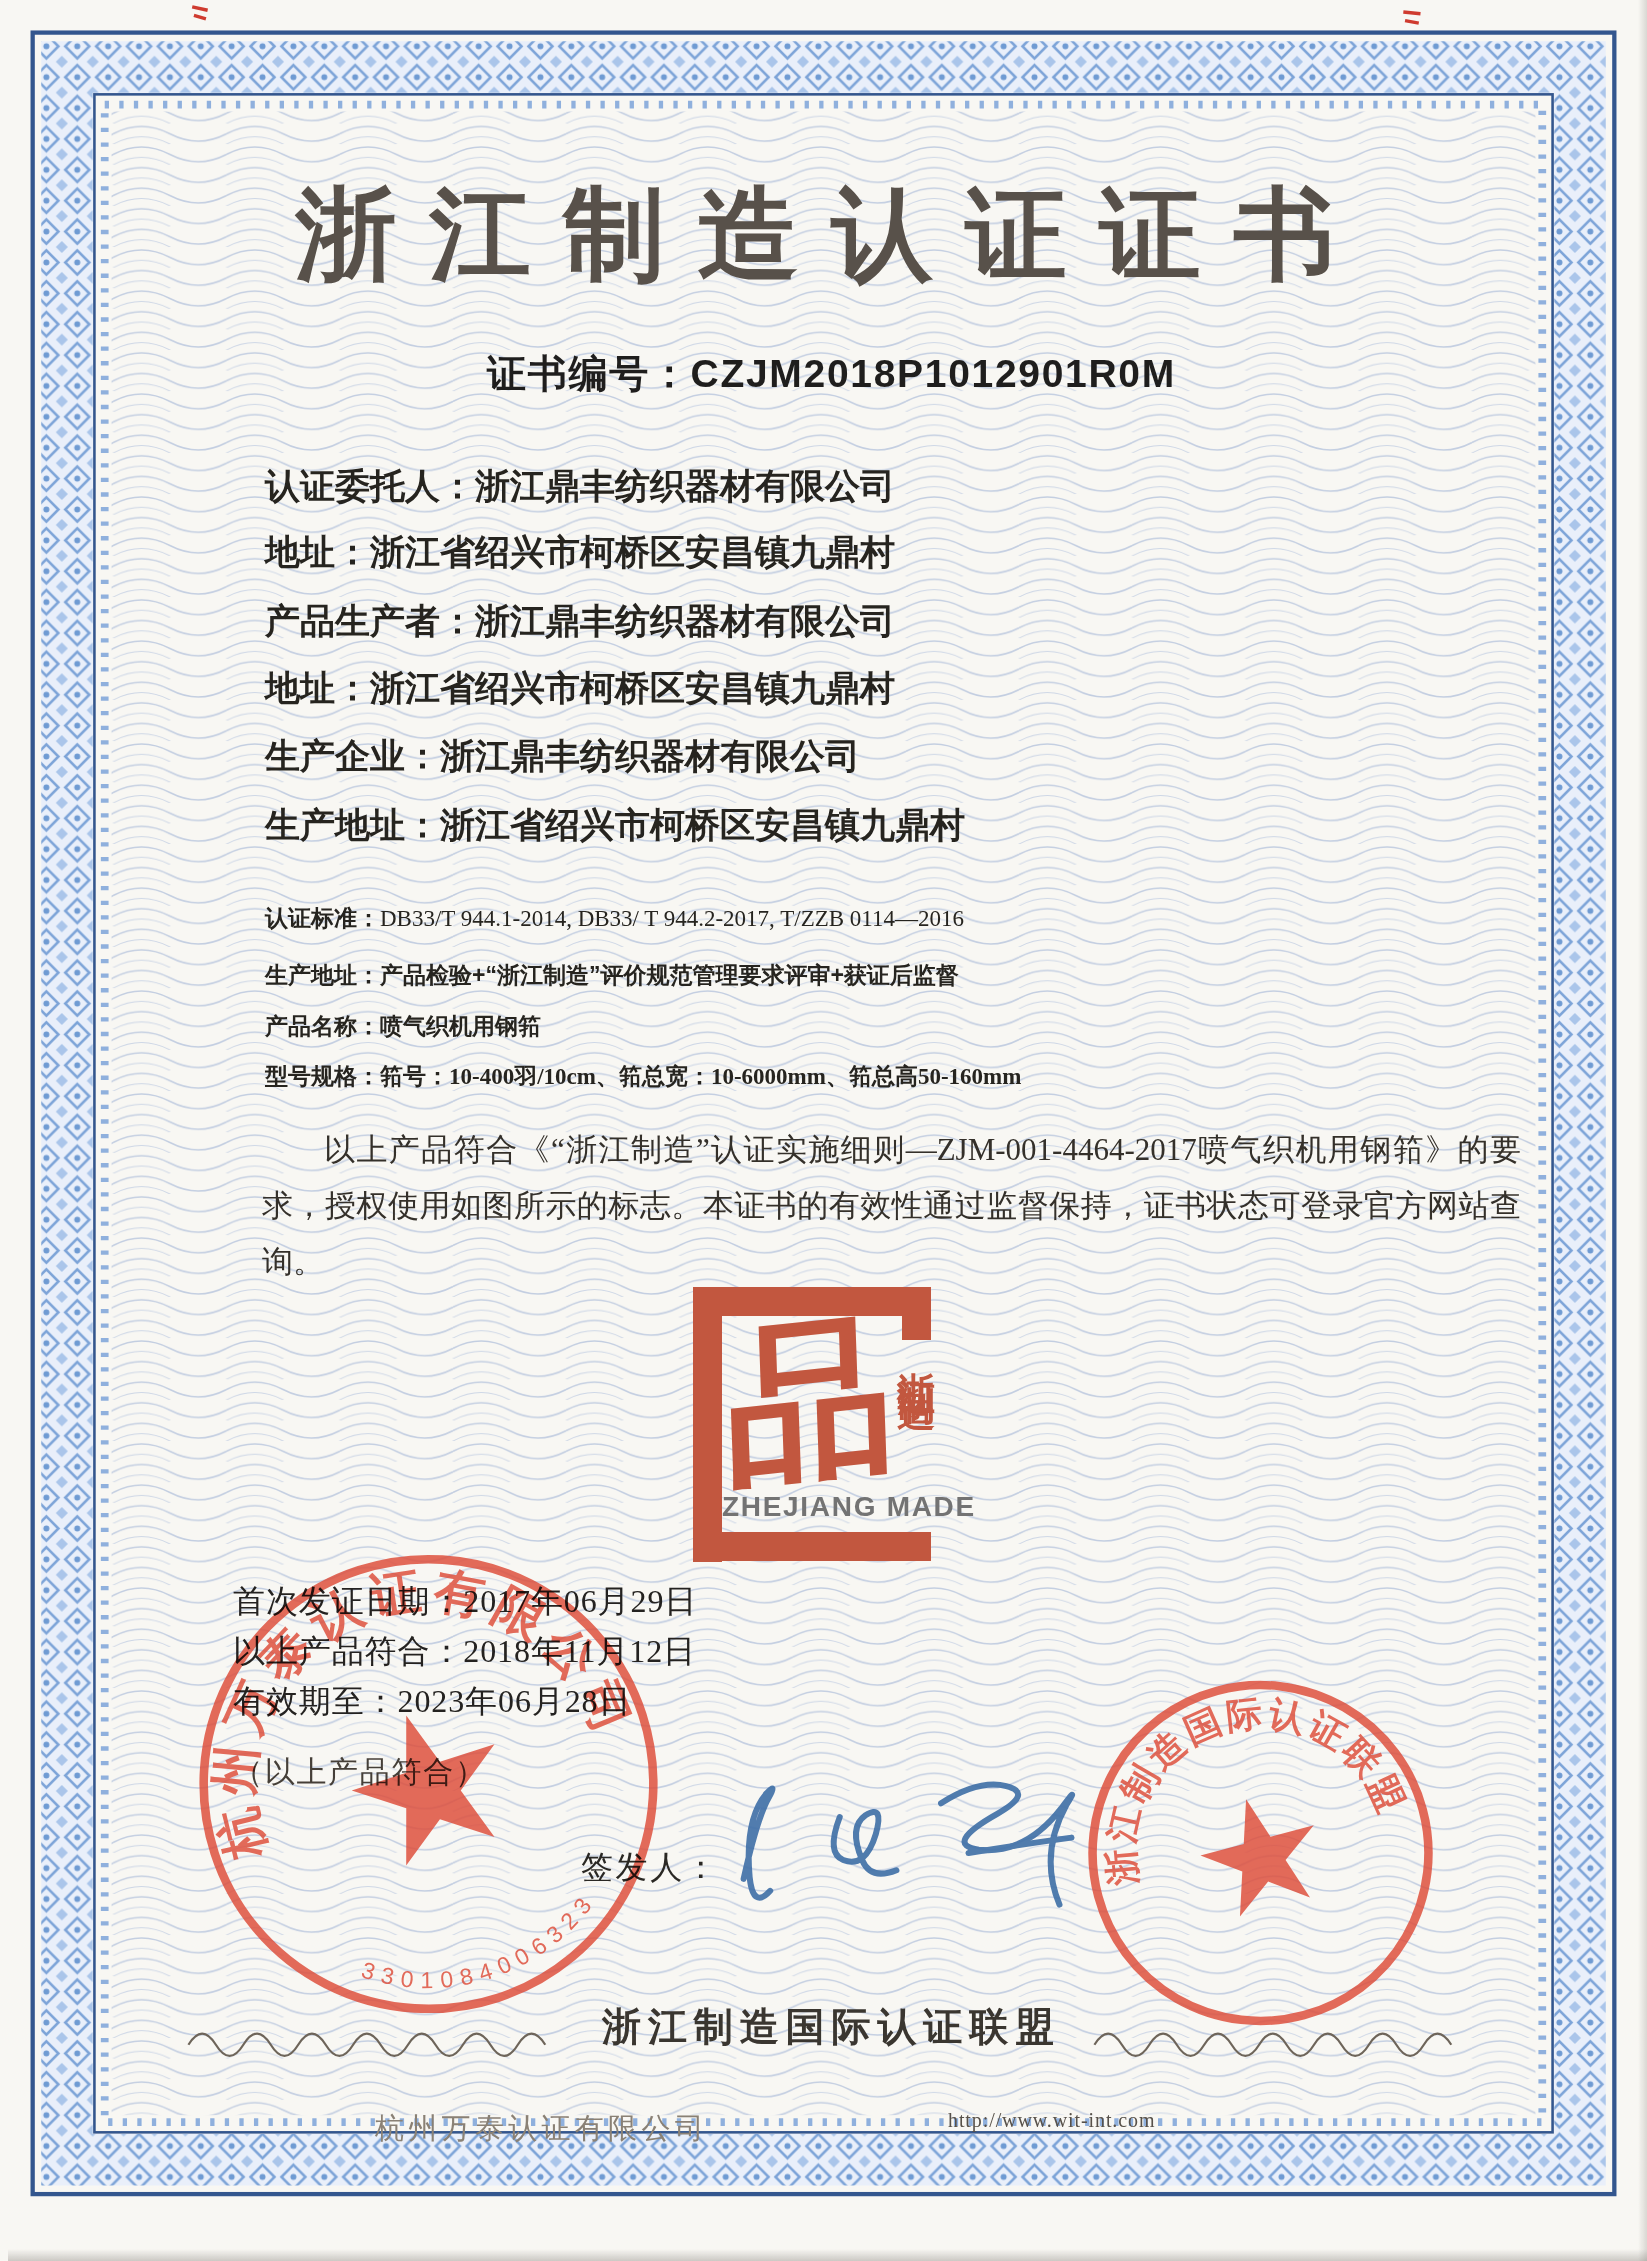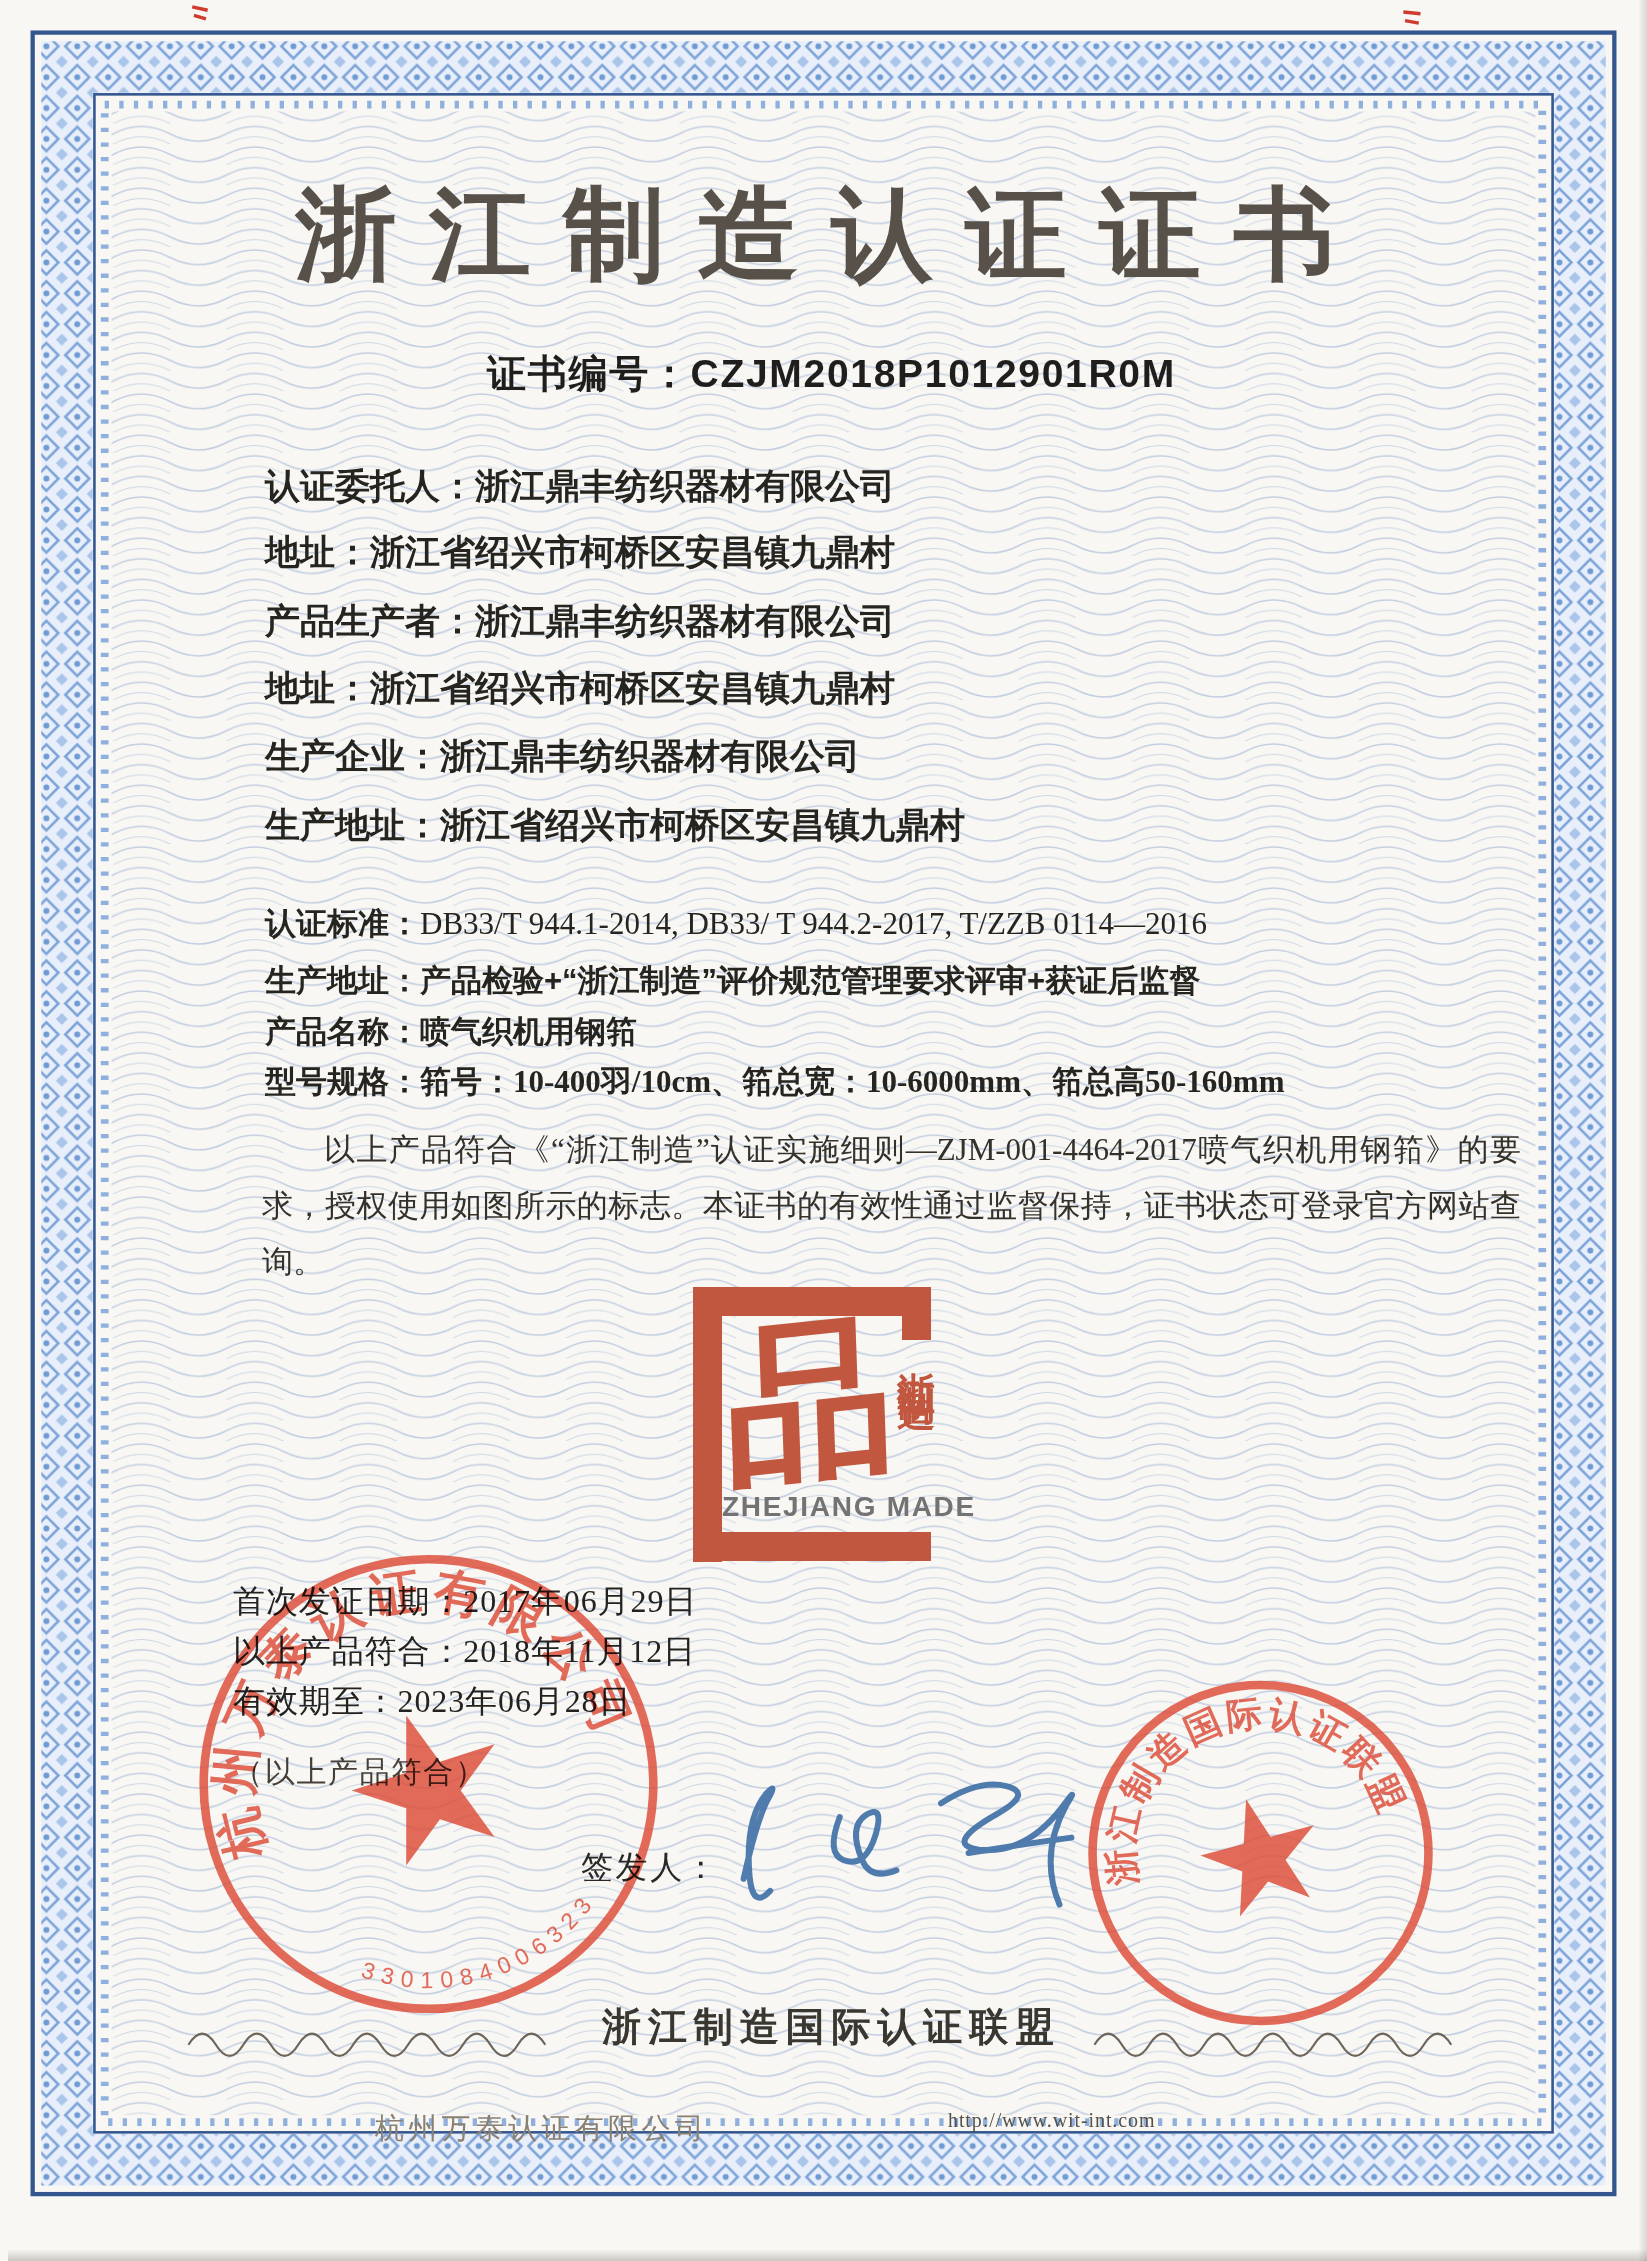--- a/index.html
+++ b/index.html
@@ -17,21 +17,21 @@
     font-size:101px;font-weight:bold;color:#58514a;
     letter-spacing:33px;white-space:nowrap;
   }
   .certno{
     left:0;top:347px;width:100%;text-align:center;
     font-family:Liberation Sans, sans-serif;
     font-size:39px;font-weight:bold;color:#1f1e1d;letter-spacing:1.7px;
   }
   .field-row{left:257px;white-space:nowrap;font-size:35px;font-weight:bold;
     font-family:Liberation Mono, monospace;color:#26241f;}
-  .spec-row{left:257px;white-space:nowrap;font-size:31px;color:#26241f;
+  .spec-row{left:257px;white-space:nowrap;font-size:23px;color:#26241f;
     font-family:"Liberation Sans", sans-serif;font-weight:bold;}
   .spec-row .serif-val{font-family:"Liberation Serif", serif;font-weight:normal;}
   .statement{
     left:254px;top:1122px;width:1259px;
     font-size:31px;line-height:56px;text-align:justify;text-indent:62px;
     color:#34302a;
   }
   .dates-row{left:225px;white-space:nowrap;font-size:32px;color:#242220;letter-spacing:0.9px;}
   .seal-note{left:225px;top:1752px;font-size:30px;color:#453f38;letter-spacing:1.7px;}
   .issuer-label{left:573px;top:1846px;font-size:32px;color:#2a2824;letter-spacing:2.6px;}

